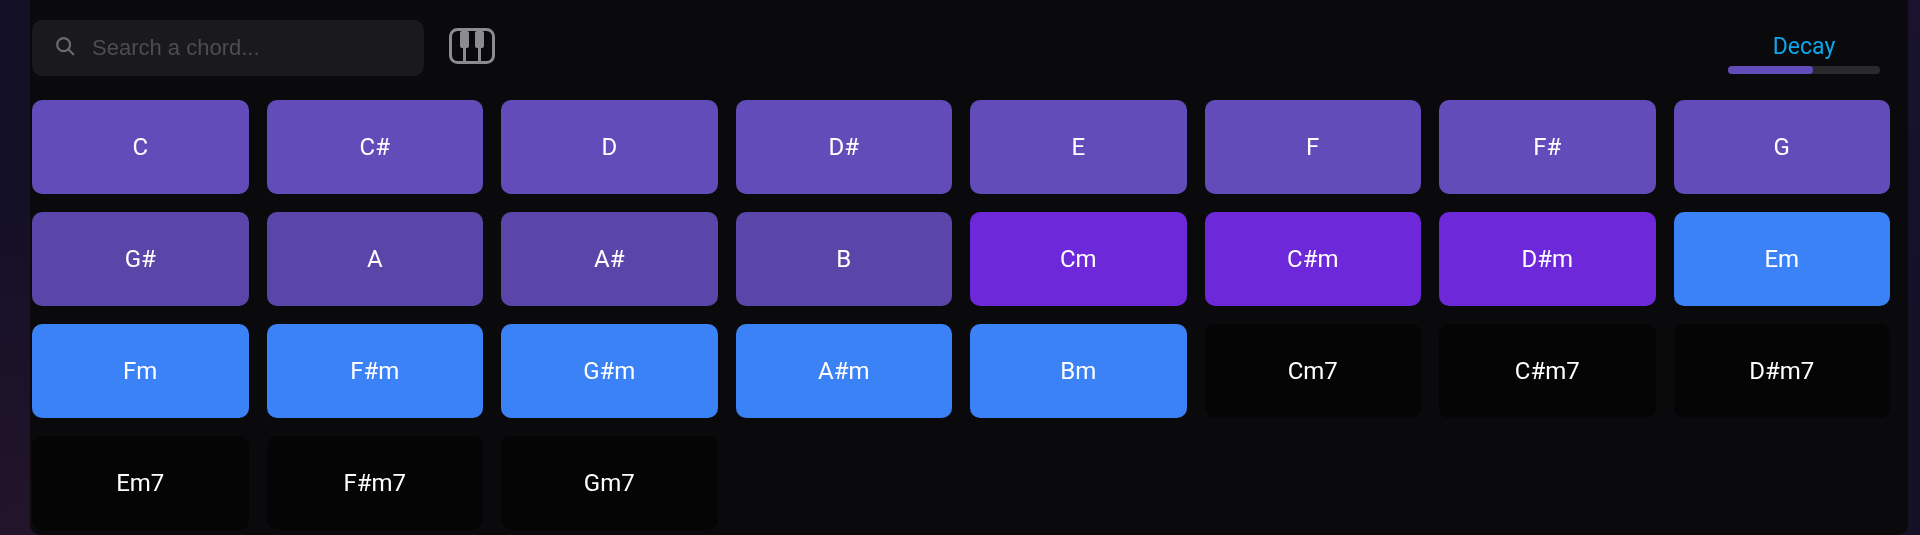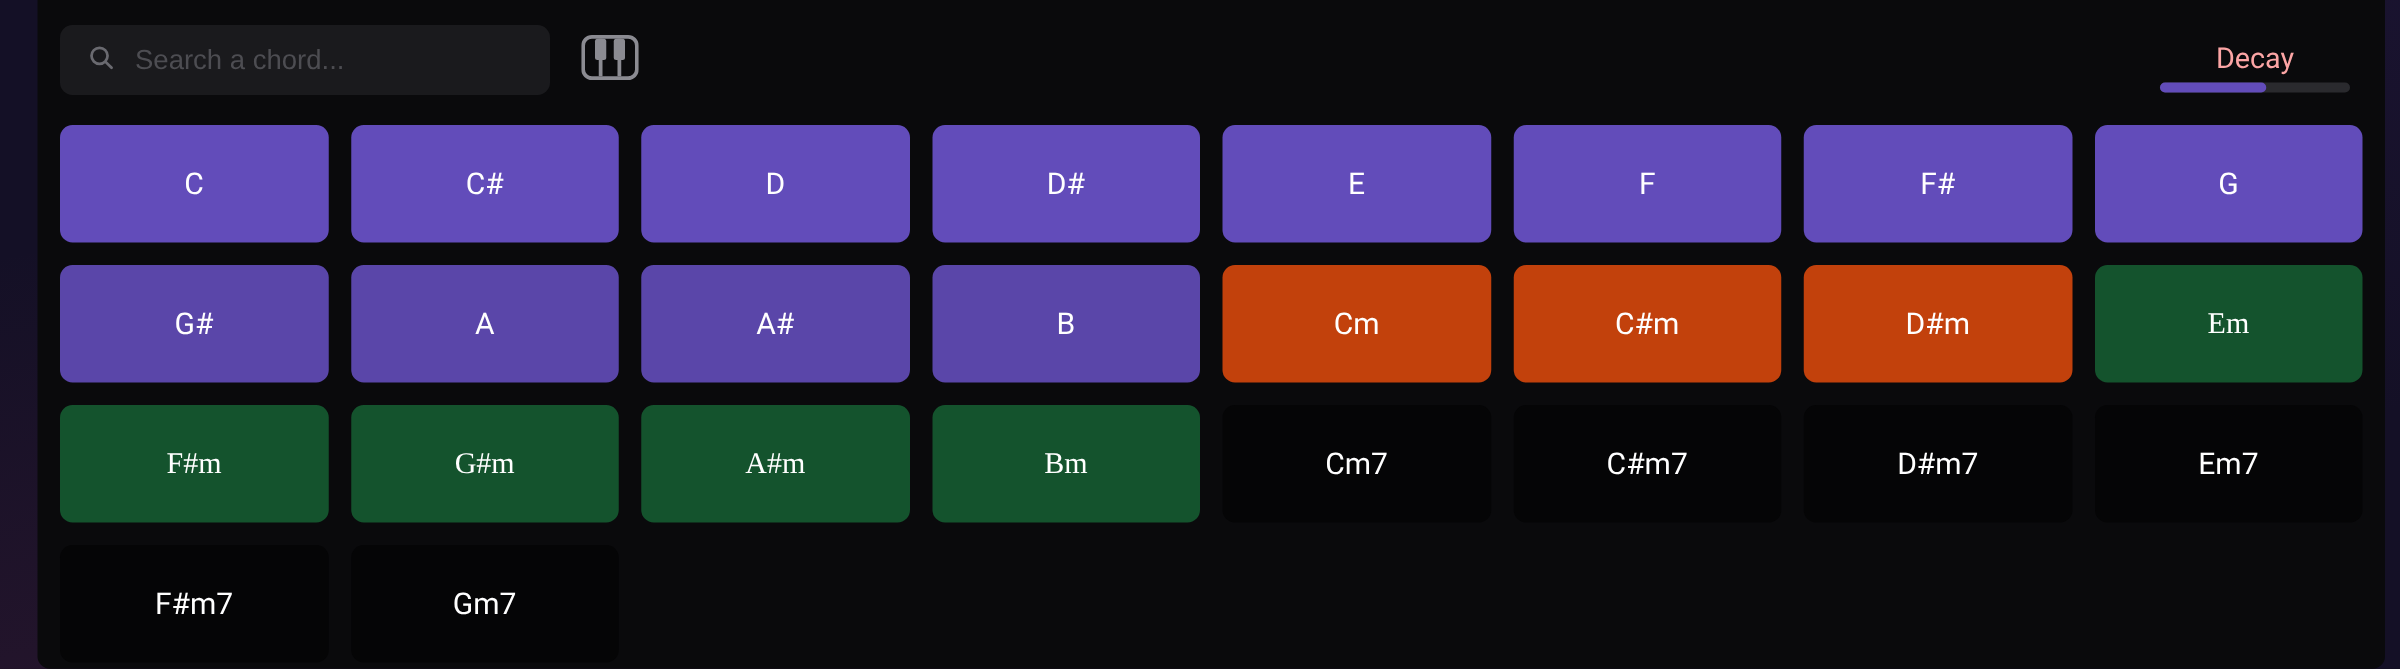--- a/index.html
+++ b/index.html
@@ -16,21 +16,21 @@
   }
 
   .panel {
     position: absolute;
     left: 30px;
     top: 0;
     right: 12px;
     bottom: 0;
     background: #0a0a0c;
     border-radius: 0 0 10px 10px;
-    padding: 20px 18px 0 18px;
+    padding: 20px 18px 0 2px;
     box-sizing: border-box;
   }
 
   .toolbar {
     display: flex;
     align-items: center;
     height: 56px;
     gap: 24px;
   }
 
@@ -70,21 +70,21 @@
   .decay-wrap {
     display: flex;
     flex-direction: column;
     align-items: center;
     gap: 6px;
     margin-right: 10px;
     margin-top: 10px;
   }
   .decay-label {
     font-size: 23px;
-    color: #fca5a5;
+    color: #0ea5e9;
   }
   .decay-track {
     width: 152px;
     height: 8px;
     background: #2a2a2e;
     border-radius: 4px;
     position: relative;
     cursor: pointer;
   }
   .decay-fill {
@@ -107,22 +107,22 @@
     display: flex;
     align-items: center;
     justify-content: center;
     font-size: 24px;
     color: #ffffff;
     cursor: pointer;
     user-select: none;
   }
   .shade-0 { background: #624cba; }
   .shade-1 { background: #5a46a9; }
-  .shade-2 { background: #c2410c; }
-  .shade-3 { background: #14532d; font-family: Liberation Serif, serif; }
+  .shade-2 { background: #6d28d9; }
+  .shade-3 { background: #3b82f6; }
   .shade-4 { background: #050506; align-items: center; }
 </style>
 </head>
 <body>
 
 <div class="panel">
 
   <div class="toolbar">
 
     <div class="search-box">
@@ -201,20 +201,23 @@
       <div class="chord shade-2">
         <span>C#m</span>
       </div>
       <div class="chord shade-2">
         <span>D#m</span>
       </div>
       <div class="chord shade-3">
         <span>Em</span>
       </div>
       <div class="chord shade-3">
+        <span>Fm</span>
+      </div>
+      <div class="chord shade-3">
         <span>F#m</span>
       </div>
       <div class="chord shade-3">
         <span>G#m</span>
       </div>
       <div class="chord shade-3">
         <span>A#m</span>
       </div>
       <div class="chord shade-3">
         <span>Bm</span>

